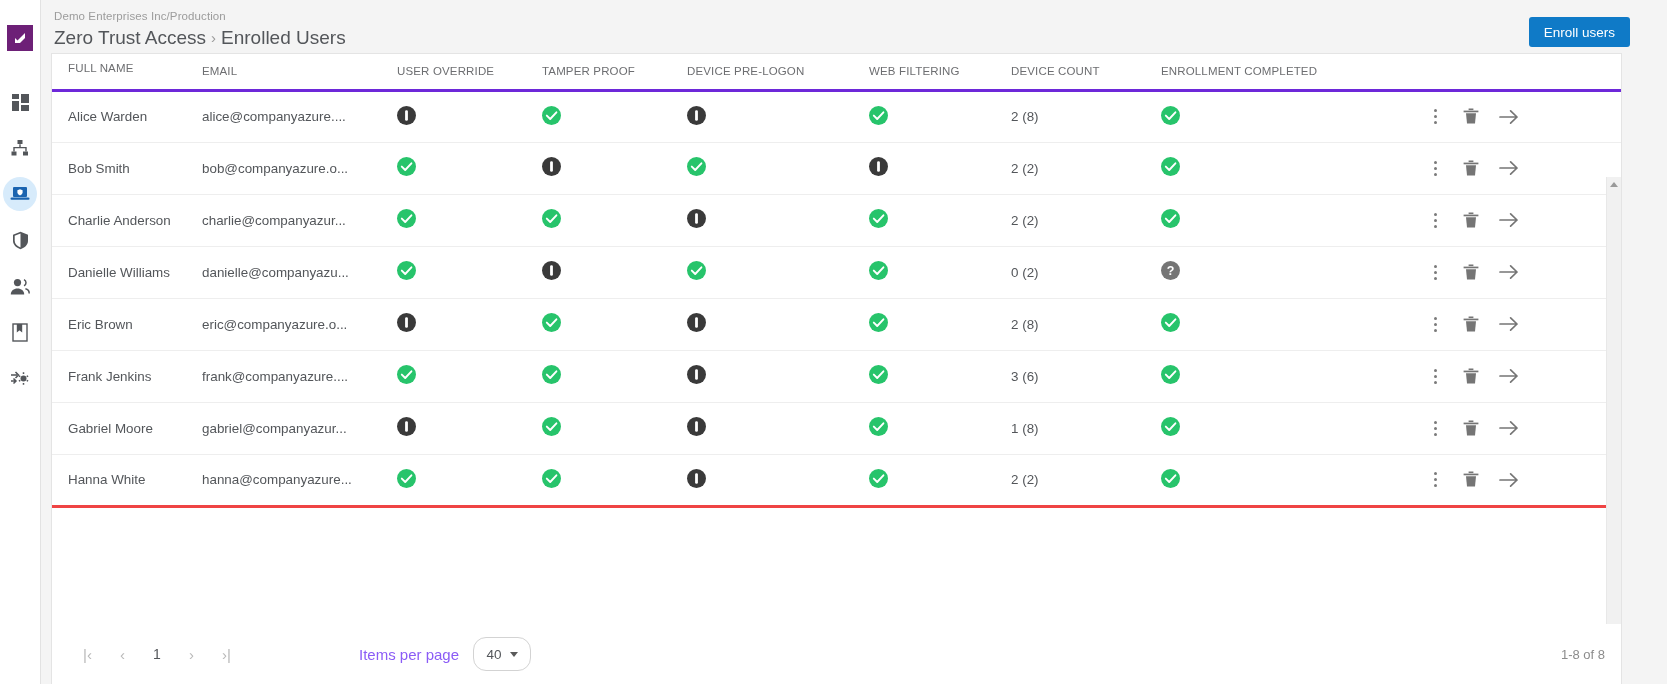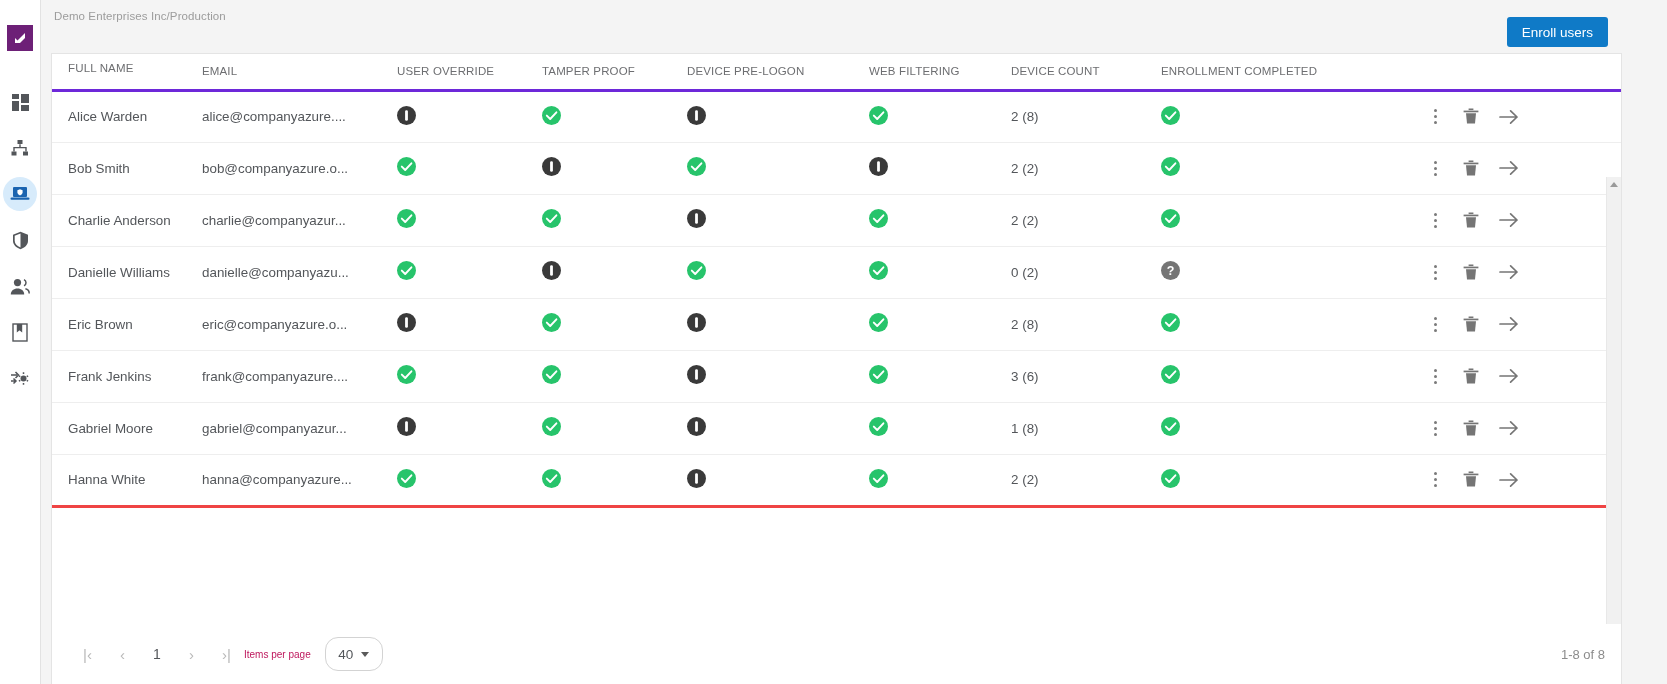--- a/index.html
+++ b/index.html
@@ -68,21 +68,21 @@
     padding: 0 14px; font-size: 13.5px; color: #fff;
     font-family: "Liberation Sans", sans-serif; cursor: pointer;
     white-space: nowrap;
   }
   .btn-grey { background: #6b6b6b; }
   .btn-blue { background: #0f7ac7; }
   .btn svg { display: block; }
 
   
   .enroll-btn {
-    position: absolute; top: 17px; right: 24px;
+    position: absolute; top: 17px; right: 2px;
     height: 30px; background: #0f7ac7; color: #fff;
     border: none; border-radius: 3px; padding: 0 15px;
     font-size: 13.5px; font-family: "Liberation Sans", sans-serif;
     cursor: pointer;
   }
 
   
   .tablewrap { flex: 1; display: flex; flex-direction: column; min-height: 0; }
   table { width: 100%; border-collapse: collapse; table-layout: fixed; }
   thead th {
@@ -140,21 +140,21 @@
     height: 60px; flex: 0 0 auto; display: flex; align-items: center;
     padding: 0 16px 0 18px; background: #fff;
   }
   .pager { display: flex; align-items: center; gap: 0; }
   .pg {
     width: 35px; height: 34px; display: flex; align-items: center;
     justify-content: center; color: #b9b9b9; font-size: 15px; cursor: pointer;
     font-family: "Liberation Sans", sans-serif;
   }
   .pg.num { color: #53565a; font-size: 14px; width: 34px; }
-  .ipp-label { font-size: 10px; color: #be185d; }
+  .ipp-label { font-size: 15px; color: #8b5cf6; margin-left: 115px; }
   .ipp-select {
     margin-left: 14px; width: 58px; height: 34px;
     border: 1px solid #d3d3d3; border-radius: 13px;
     display: flex; align-items: center; justify-content: center; gap: 8px;
     font-size: 13.5px; color: #53565a; cursor: pointer; background: #fff;
   }
   .caret {
     width: 0; height: 0; border-left: 4.5px solid transparent;
     border-right: 4.5px solid transparent; border-top: 5.5px solid #5a5a5a;
   }
@@ -242,20 +242,23 @@
           <path d="M13.5 3.3 v1.6 M13.5 14.1 v1.6 M18.1 6.9 l-1.4.8 M10.3 11.3 l-1.4.8 M18.1 12.1 l-1.4-.8 M10.3 7.7 l-1.4-.8"></path>
         </svg>
       </span>
     </div>
   </div>
 
   <div class="main">
 
     <div class="pagehead">
       <div class="crumb-top">Demo Enterprises Inc/Production</div>
+      <div class="crumb-main">
+        <span>Zero Trust Access</span><span class="sep">›</span><span class="cur">Enrolled Users</span>
+      </div>
     </div>
 
     <button class="enroll-btn">Enroll users</button>
 
     <div class="card">
 
 
       <div class="tablewrap">
         <table>
           <thead>

